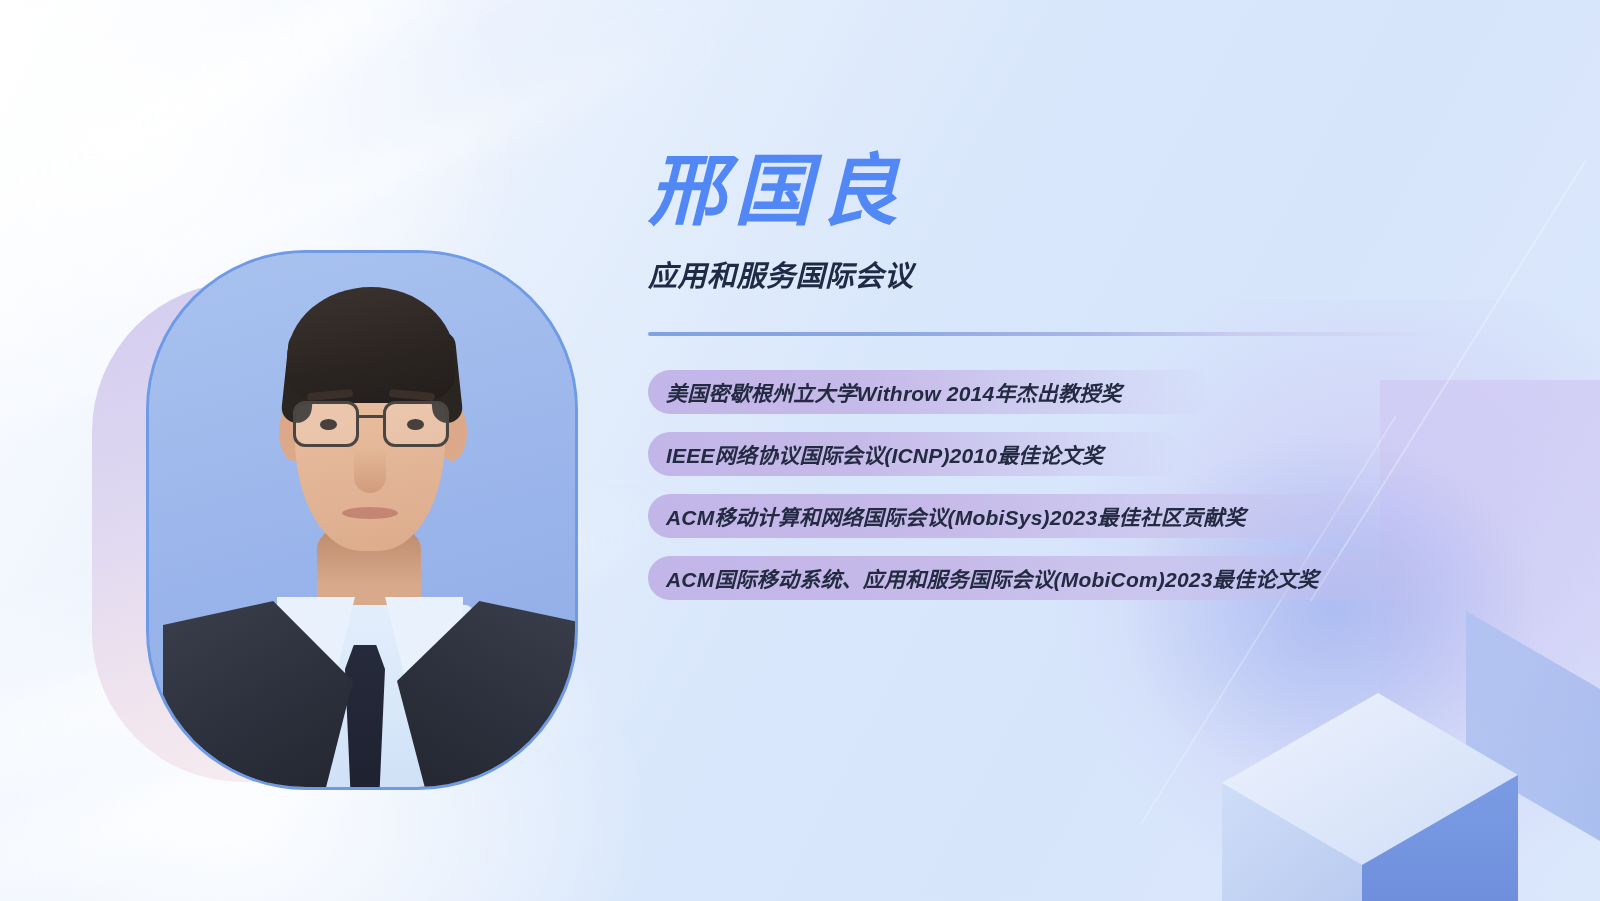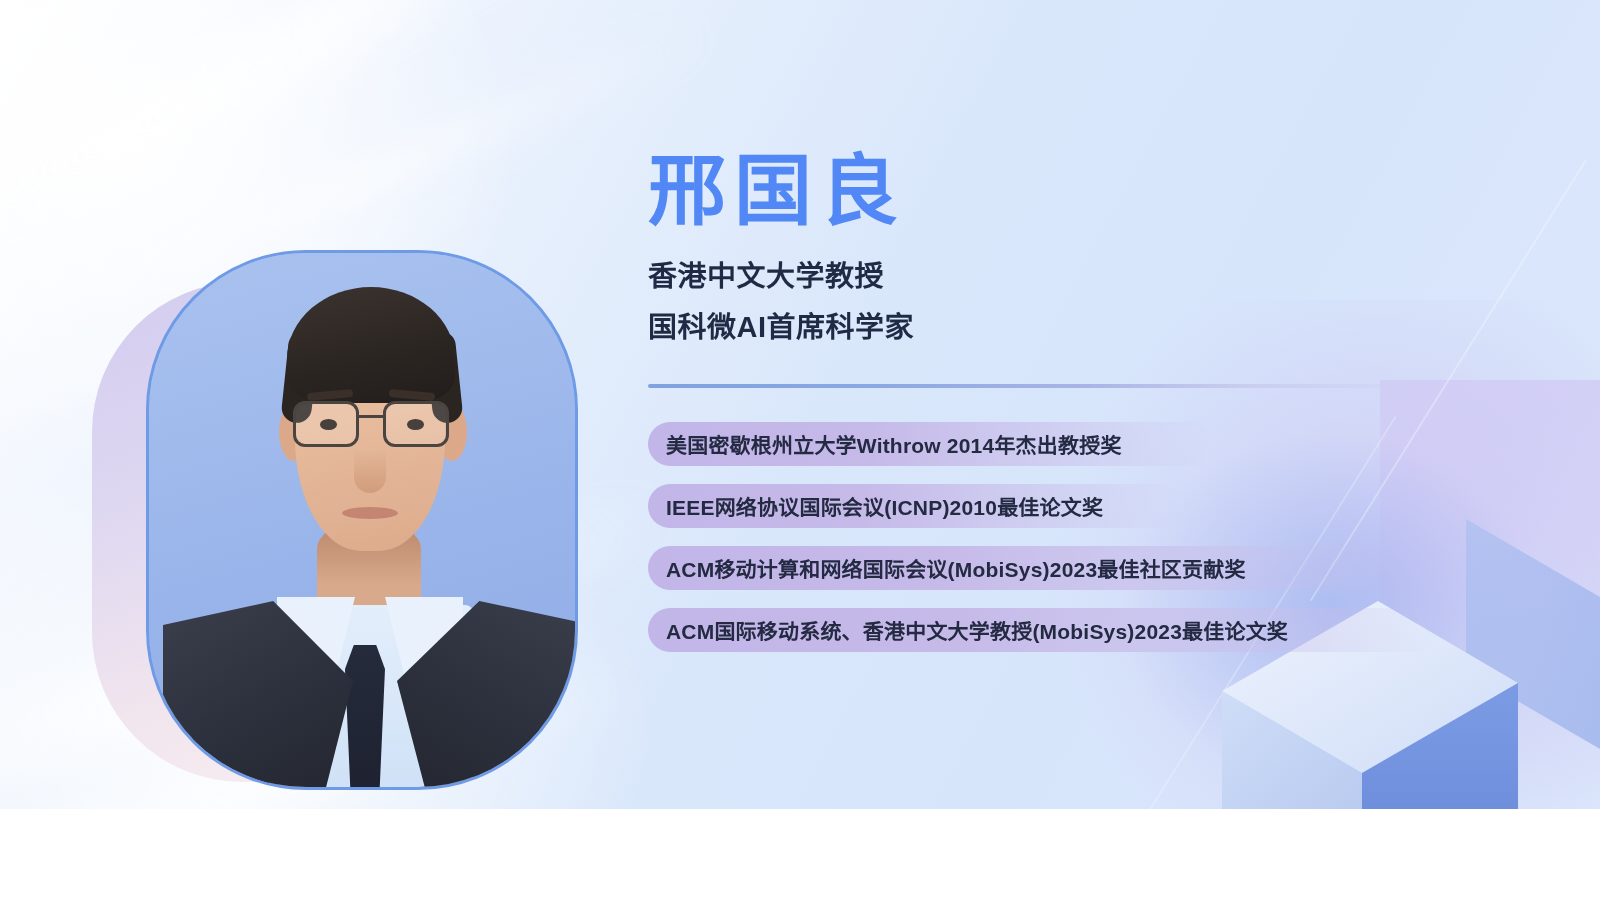--- a/index.html
+++ b/index.html
@@ -5,24 +5,25 @@
 <style>
   html, body {
     margin: 0;
     padding: 0;
     background: #ffffff;
   }
 
   .stage {
     position: relative;
     width: 1600px;
-    height: 809px;
+    height: 901px;
     overflow: hidden;
     font-family: "Liberation Sans", "DejaVu Sans", sans-serif;
     background: #dbe8fb;
+    font-style: italic;
   }
 
   
   .bg-base {
     position: absolute;
     inset: 0;
     background:
       linear-gradient(118deg,
         #ffffff 0%,
         #f3f7fe 14%,
@@ -441,35 +442,34 @@
         <div class="ph-nose"></div>
         <div class="ph-mouth"></div>
       </div>
     </div>
   </div>
 
   <div class="content">
     <h1 class="name">邢国良</h1>
 
     <div class="subtitle-block">
-      <p class="subtitle">香港中文大学教授</p>
-      <p class="subtitle">国科微AI首席科学家</p>
+      <p class="subtitle">应用和服务国际会议</p>
     </div>
 
     <div class="divider"></div>
 
     <ul class="awards">
       <li class="award award-1">
           <span>美国密歇根州立大学Withrow 2014年杰出教授奖</span>
         </li>
       <li class="award award-2">
           <span>IEEE网络协议国际会议(ICNP)2010最佳论文奖</span>
         </li>
       <li class="award award-4">
           <span>ACM移动计算和网络国际会议(MobiSys)2023最佳社区贡献奖</span>
         </li>
       <li class="award award-5">
-          <span>ACM国际移动系统、香港中文大学教授(MobiSys)2023最佳论文奖</span>
+          <span>ACM国际移动系统、应用和服务国际会议(MobiCom)2023最佳论文奖</span>
         </li>
     </ul>
   </div>
 
 </div>
 
 </body></html>

